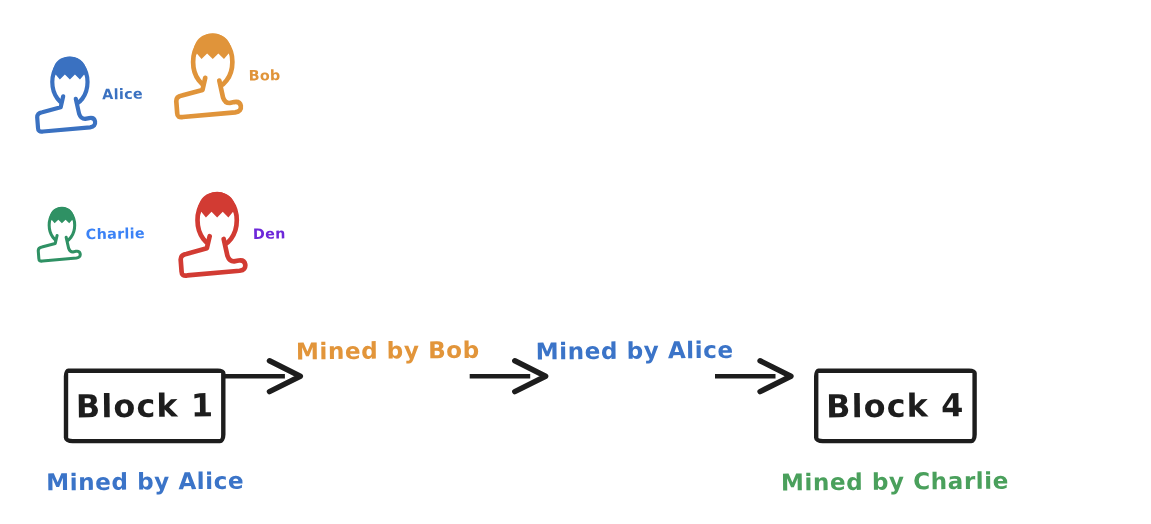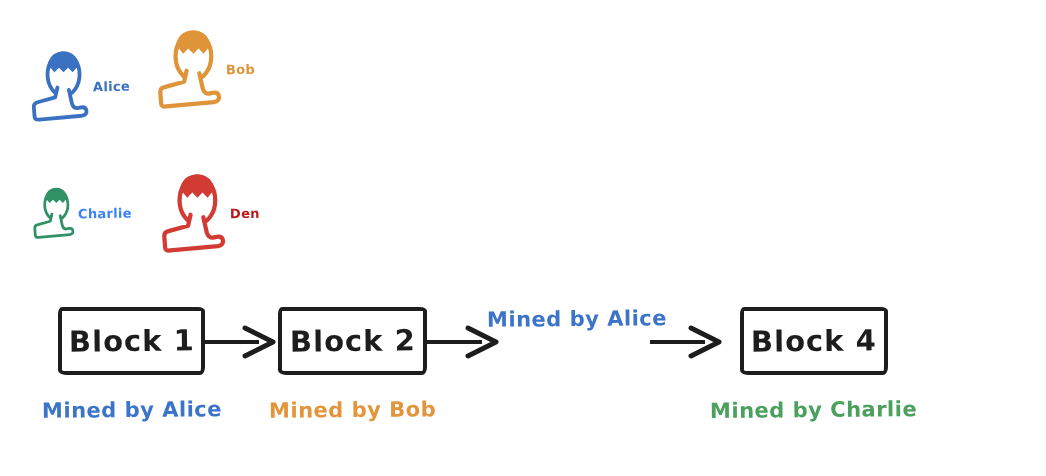--- a/index.html
+++ b/index.html
@@ -23,21 +23,21 @@
 
   
   .block-group {
     position: absolute; top: 307px;
     display: flex; flex-direction: column; align-items: center; gap: 23px;
   }
   .block-box {
     width: 100%; height: 68px; background: #fff;
     border: 4px solid #1d1d1d;
     border-radius: 4px 7px 5px 8px / 7px 4px 8px 5px;
-    display: flex; align-items: center; justify-content: center;
+    display: flex; align-items: center; justify-content: center; margin-top: 28px;
   }
   .block-label {
     font-size: 29px; font-weight: 600; color: #1d1d1d;
     letter-spacing: 1px; transform: rotate(-0.6deg); white-space: nowrap;
   }
   .mined-label {
     font-size: 21px; font-weight: bold; white-space: nowrap;
     letter-spacing: .5px; transform: rotate(-0.5deg);
   }
   .arrow { position: absolute; top: 323px; }
@@ -74,34 +74,31 @@
     </svg>
     <div class="person-label" style="color: #3b82f6;">Charlie</div>
   </div>
 
   <div class="person" style="left:160px; top:172px">
     <svg width="68" height="82" viewBox="0 0 80 96" style="color: rgb(210, 59, 51);">
       <ellipse cx="44" cy="33" rx="21" ry="28" fill="none" stroke="currentColor" stroke-width="5"></ellipse>
       <path d="M36,50 L33,63 L11,69 Q5,70 5,75 L6,88 Q6,93 12,92 L68,87 Q75,86 74,80 Q73,75 67,76 L62,77 Q57,77 55,71 L51,53" fill="#ffffff" stroke="currentColor" stroke-width="5" stroke-linejoin="round" stroke-linecap="round"></path>
       <path d="M23,32 C22,11 30,3 44,3 C57,3 65,11 65,29 L61,24 L56,30 L50,24 L44,30 L38,24 L32,30 L27,24 Z" fill="currentColor"></path>
     </svg>
-    <div class="person-label" style="color: #b91c1c;">Den</div>
+    <div class="person-label" style="color: #6d28d9;">Den</div>
   </div>
 
   <div class="block-group" style="left:58px; width:147px">
     <div class="block-box">
       <span class="block-label">Block 1</span>
     </div>
     <div class="mined-label" style="color: rgb(59, 116, 200);">Mined by Alice</div>
   </div>
 
   <div class="block-group" style="left:278px; width:149px">
-    <div class="block-box">
-      <span class="block-label">Block 2</span>
-    </div>
     <div class="mined-label" style="color: rgb(226, 149, 58);">Mined by Bob</div>
   </div>
 
   <div class="block-group" style="left:503px; width:147px">
     <div class="mined-label" style="color: rgb(59, 116, 200);">Mined by Alice</div>
   </div>
 
   <div class="block-group" style="left:740px; width:148px">
     <div class="block-box">
       <span class="block-label">Block 4</span>

